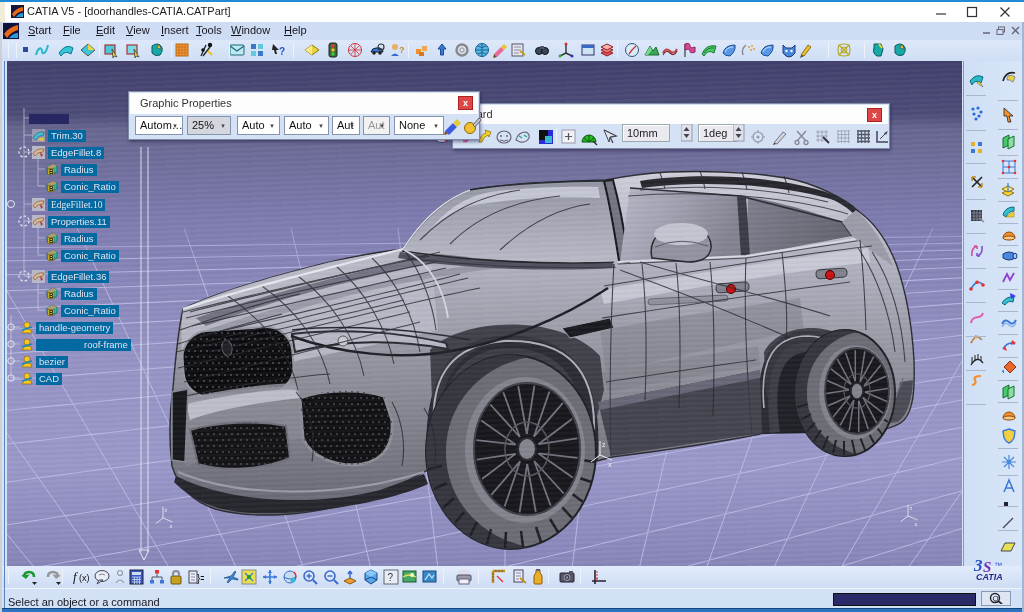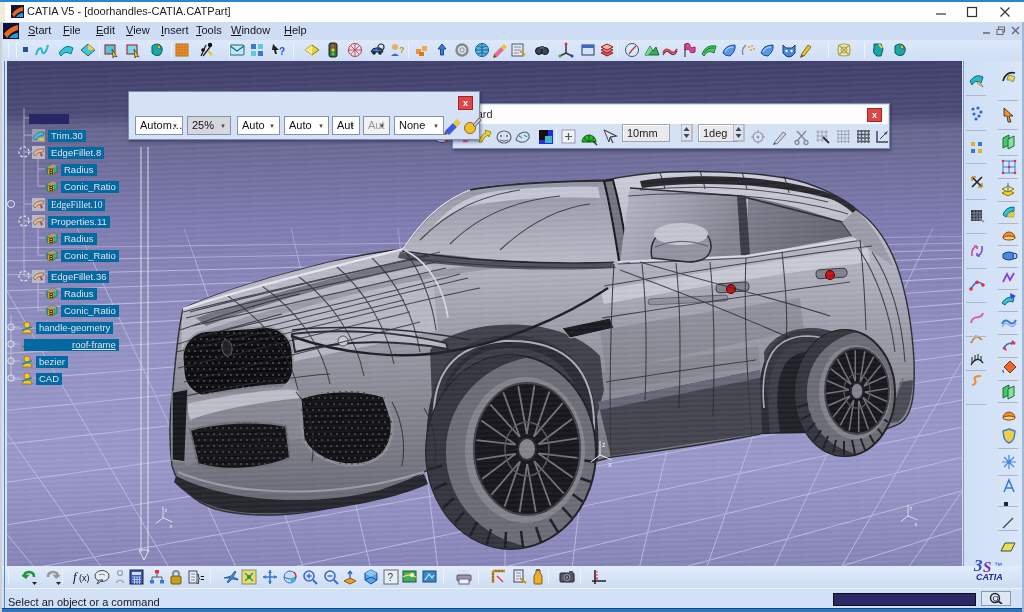--- a/index.html
+++ b/index.html
@@ -1301,21 +1301,21 @@
       <circle cx="7" cy="4" r="3" fill="#f5c828" stroke="#906808" stroke-width=".7"></circle>
       <path d="M2 12 Q4 7 8 8 Q12 8 12 12 Z" fill="#f5c828" stroke="#906808" stroke-width=".7"></path>
       <path d="M2 9 L12 6" stroke="#1888b8" stroke-width="1.6"></path>
     </svg>
     <div class="treelabel" style="left:36px;top:322px;">handle-geometry</div>
     <svg class="abs" style="left:20px;top:338px;" width="13" height="13" viewBox="0 0 13 13">
       <circle cx="7" cy="4" r="3" fill="#f5c828" stroke="#906808" stroke-width=".7"></circle>
       <path d="M2 12 Q4 7 8 8 Q12 8 12 12 Z" fill="#f5c828" stroke="#906808" stroke-width=".7"></path>
       <path d="M2 9 L12 6" stroke="#1888b8" stroke-width="1.6"></path>
     </svg>
-    <div class="treelabel" style="left:24px;top:339px;text-decoration:underline;padding-left:48px;">roof-frame</div>
+    <div class="treelabel" style="left:36px;top:339px;padding-left:48px;">roof-frame</div>
     <svg class="abs" style="left:20px;top:355px;" width="13" height="13" viewBox="0 0 13 13">
       <circle cx="7" cy="4" r="3" fill="#f5c828" stroke="#906808" stroke-width=".7"></circle>
       <path d="M2 12 Q4 7 8 8 Q12 8 12 12 Z" fill="#f5c828" stroke="#906808" stroke-width=".7"></path>
       <path d="M2 9 L12 6" stroke="#1888b8" stroke-width="1.6"></path>
     </svg>
     <div class="treelabel" style="left:36px;top:356px;">bezier</div>
     <svg class="abs" style="left:20px;top:372px;" width="13" height="13" viewBox="0 0 13 13">
       <circle cx="7" cy="4" r="3" fill="#f5c828" stroke="#906808" stroke-width=".7"></circle>
       <path d="M2 12 Q4 7 8 8 Q12 8 12 12 Z" fill="#f5c828" stroke="#906808" stroke-width=".7"></path>
       <path d="M2 9 L12 6" stroke="#1888b8" stroke-width="1.6"></path>
@@ -1401,20 +1401,21 @@
     </svg>
     <svg class="abs" style="left:855px;top:128px;" width="18" height="18" viewBox="0 0 18 18">
       <path d="M2 3 H15 M2 6.5 H15 M2 10 H15 M2 13.5 H15 M3 2 V15 M6.5 2 V15 M10 2 V15 M13.5 2 V15" stroke="#555a66" stroke-width="1.3"></path>
     </svg>
     <svg class="abs" style="left:874px;top:128px;" width="18" height="18" viewBox="0 0 18 18">
       <path d="M3 3 V14 H14" fill="none" stroke="#445" stroke-width="1.5"></path>
       <path d="M13 4 L6 11" stroke="#445" stroke-width="1"></path>
       <path d="M14 3 L10 5 L12 7 Z" fill="#445"></path>
     </svg>
     <div class="ftb" style="left:128px;top:91px;width:352px;height:49px">
+      <div class="ftbtitle" style="height:21px;line-height:21px;padding-left:10px">Graphic Properties</div>
       <div class="xbtn" style="right:6px;top:4px">x</div>
     </div>
     <div class="combo" style="left:135px;top:116px;width:48px;background:#fff">Autom…<span class="arr">▾</span></div>
     <div class="combo" style="left:187px;top:116px;width:44px;background:#d4d7de">25%<span class="arr">▾</span></div>
     <div class="combo" style="left:237px;top:116px;width:43px;background:#fff">Auto<span class="arr">▾</span></div>
     <div class="combo" style="left:284px;top:116px;width:45px;background:#fff">Auto<span class="arr">▾</span></div>
     <div class="combo" style="left:332px;top:116px;width:28px;background:#fff">Aut<span class="arr">▾</span></div>
     <div class="combo" style="left:363px;top:116px;width:27px;background:#f2f2f2"><span style="color:#999">Aut</span><span class="arr">▾</span></div>
     <div class="combo" style="left:394px;top:116px;width:50px;background:#fff">None<span class="arr">▾</span></div>
     <svg class="abs" style="left:443px;top:116px;" width="20" height="20" viewBox="0 0 20 20">

